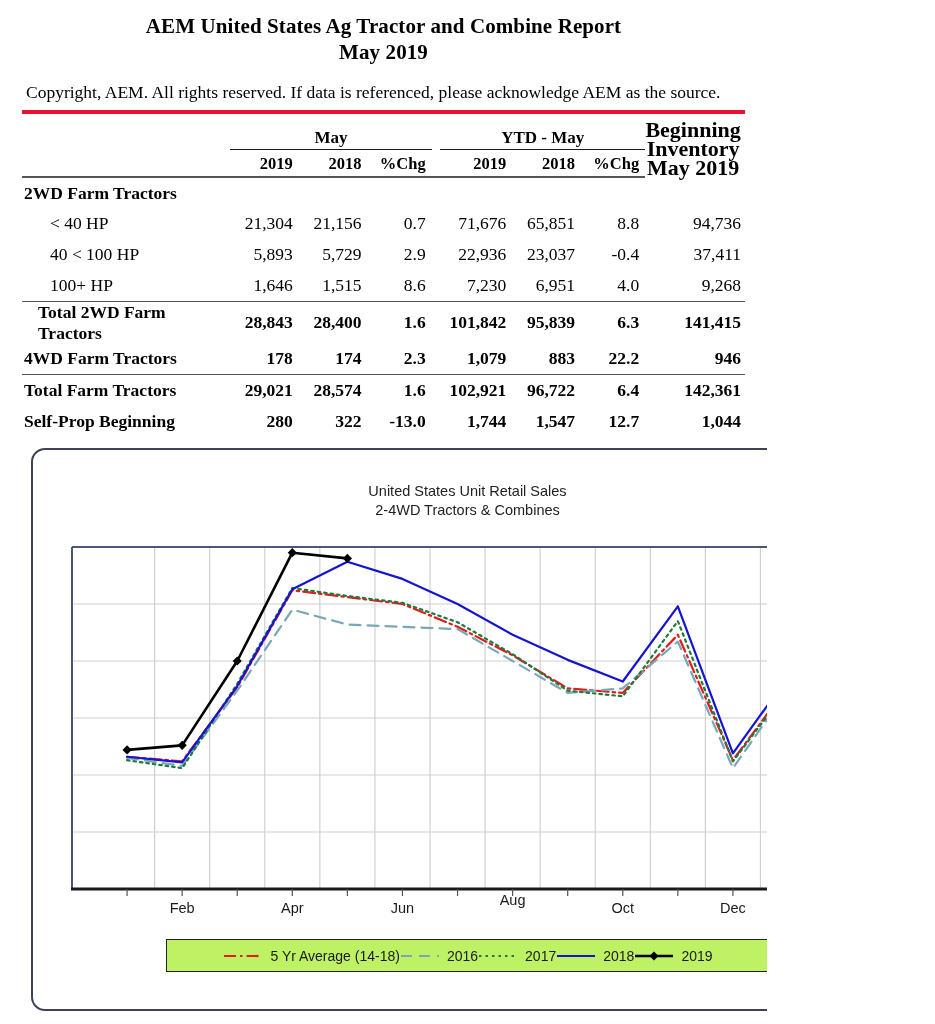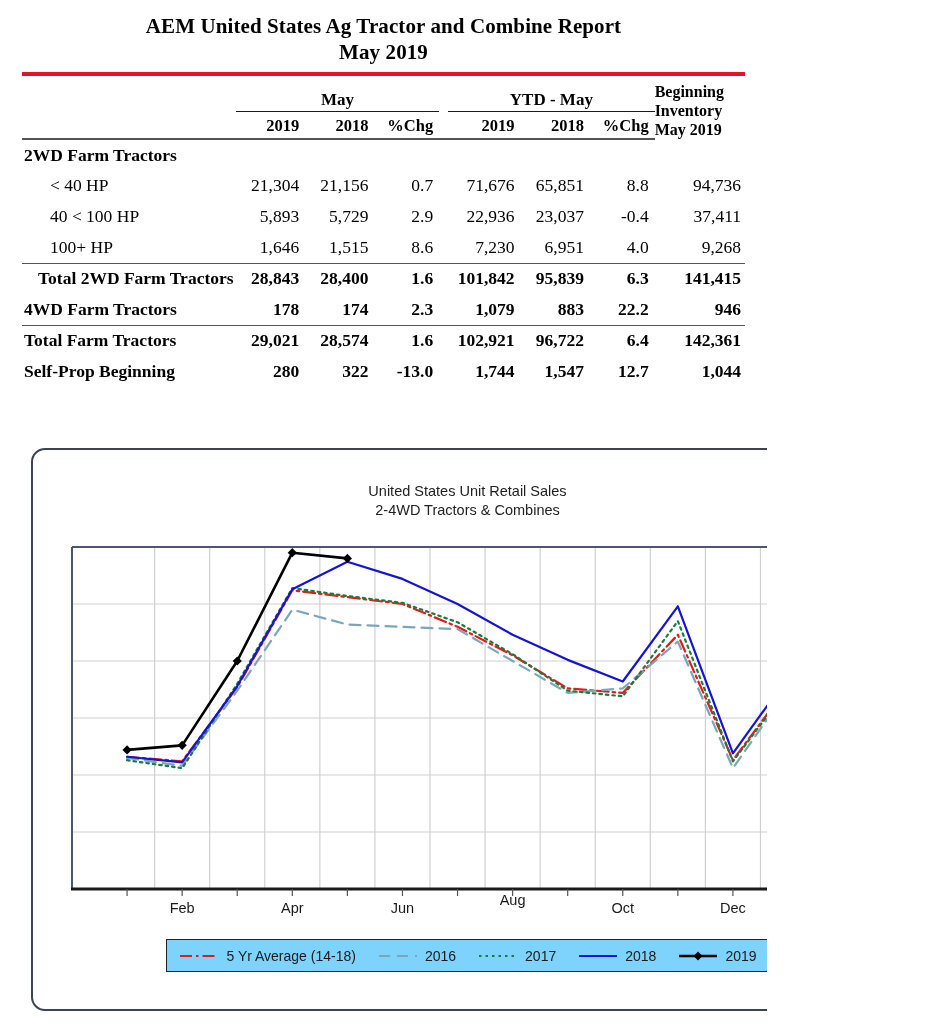--- a/index.html
+++ b/index.html
@@ -51,23 +51,23 @@
   .sub-head {
     text-align: right;
     font-weight: bold;
     font-size: 16.5px;
     height: 25px;
     vertical-align: bottom;
     padding-bottom: 2px !important;
     padding-right: 6px !important;
   }
   .begin-head {
-    text-align: left;
+    text-align: center;
     font-weight: bold;
-    font-size: 16px;
+    font-size: 22px;
     line-height: 19px;
     vertical-align: bottom;
     padding-right: 4px !important;
   }
   .head-bottom-rule td, .head-bottom-rule th { border-bottom: 2.2px solid #555; }
 
   tr.data td { height: 31px; vertical-align: middle; font-size: 17.5px; }
   td.label { text-align: left; padding-left: 2px !important; }
   td.label.indent { padding-left: 28px !important; margin-top: 40px; }
   td.label.indent2 { padding-left: 16px !important; }
@@ -122,45 +122,45 @@
   }
   .ytick { left: 796px; text-align: right; }
   .xtick { text-align: center; width: 60px; }
 
   
   .legend {
     position: absolute;
     left: 166px; top: 939px;
     width: 604px; height: 33px;
     border: 1.6px solid #222;
-    background: #7dd3fc;
+    background: #bef264;
     display: flex;
     align-items: center;
     justify-content: center;
-    gap: 22px;
     padding: 0 12px;
   }
   .leg-item { display: flex; align-items: center; gap: 7px; }
   .leg-item span.lbl {
     font-family: "Liberation Sans", sans-serif;
     font-size: 14px;
     color: #1a1a1a;
     white-space: nowrap;
   }
   .leg-swatch { width: 40px; height: 12px; }
 </style>
 </head>
 <body>
 
 <div class="page">
 
   <div class="title-block">
     <div class="title-line">AEM United States Ag Tractor and Combine Report</div>
     <div class="title-line">May 2019</div>
   </div>
+  <div class="copyright">Copyright, AEM. All rights reserved. If data is referenced, please acknowledge AEM as the source.</div>
   <div class="red-rule"></div>
 
   <div class="tbl-wrap">
     <table class="report">
       <colgroup>
         <col class="c-label">
           <col class="c-d">
           <col class="c-d">
           <col class="c-p">
         <col class="c-gap">

